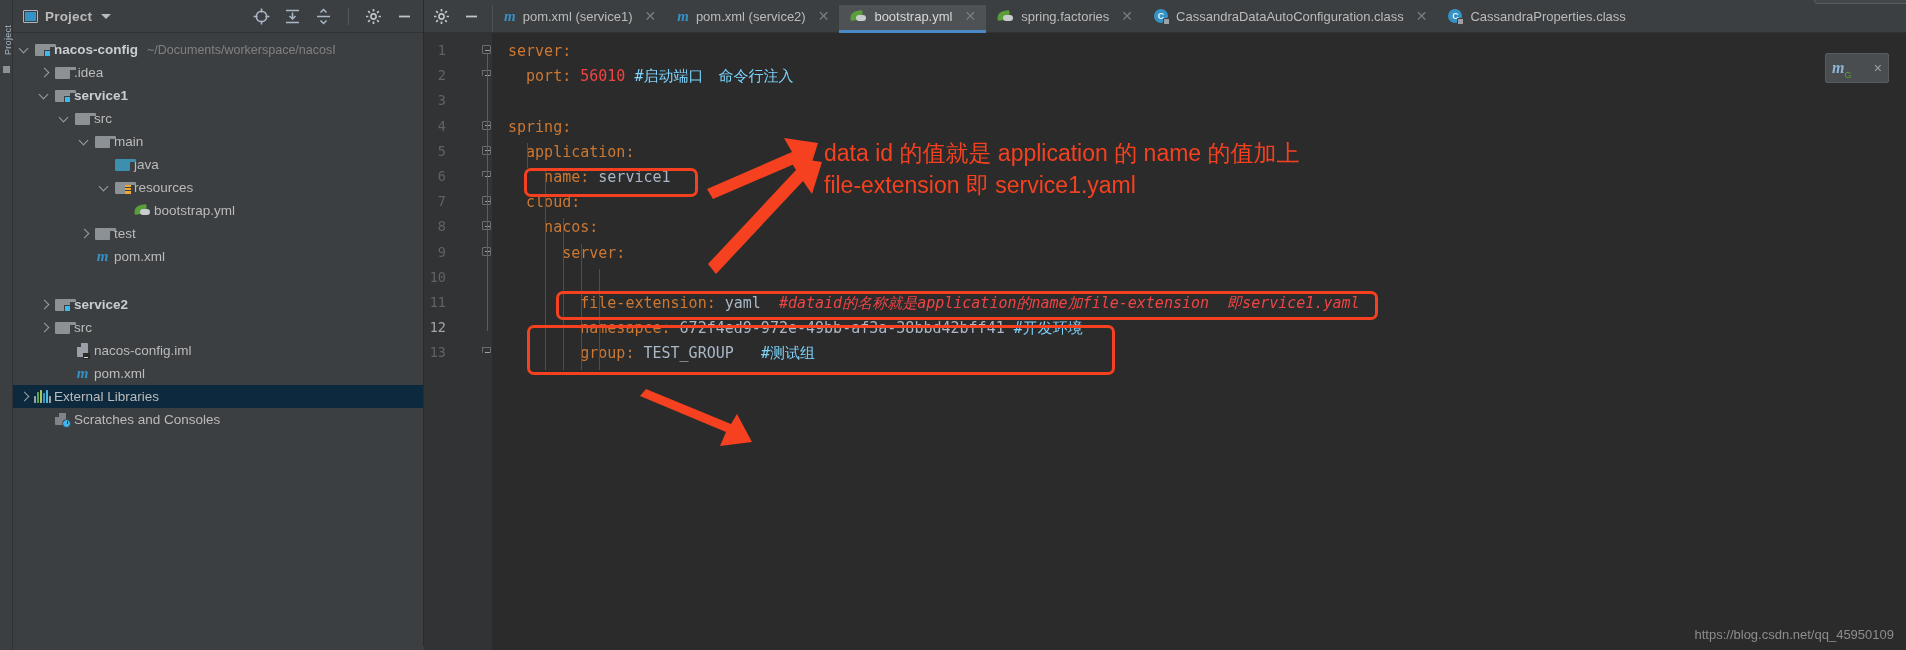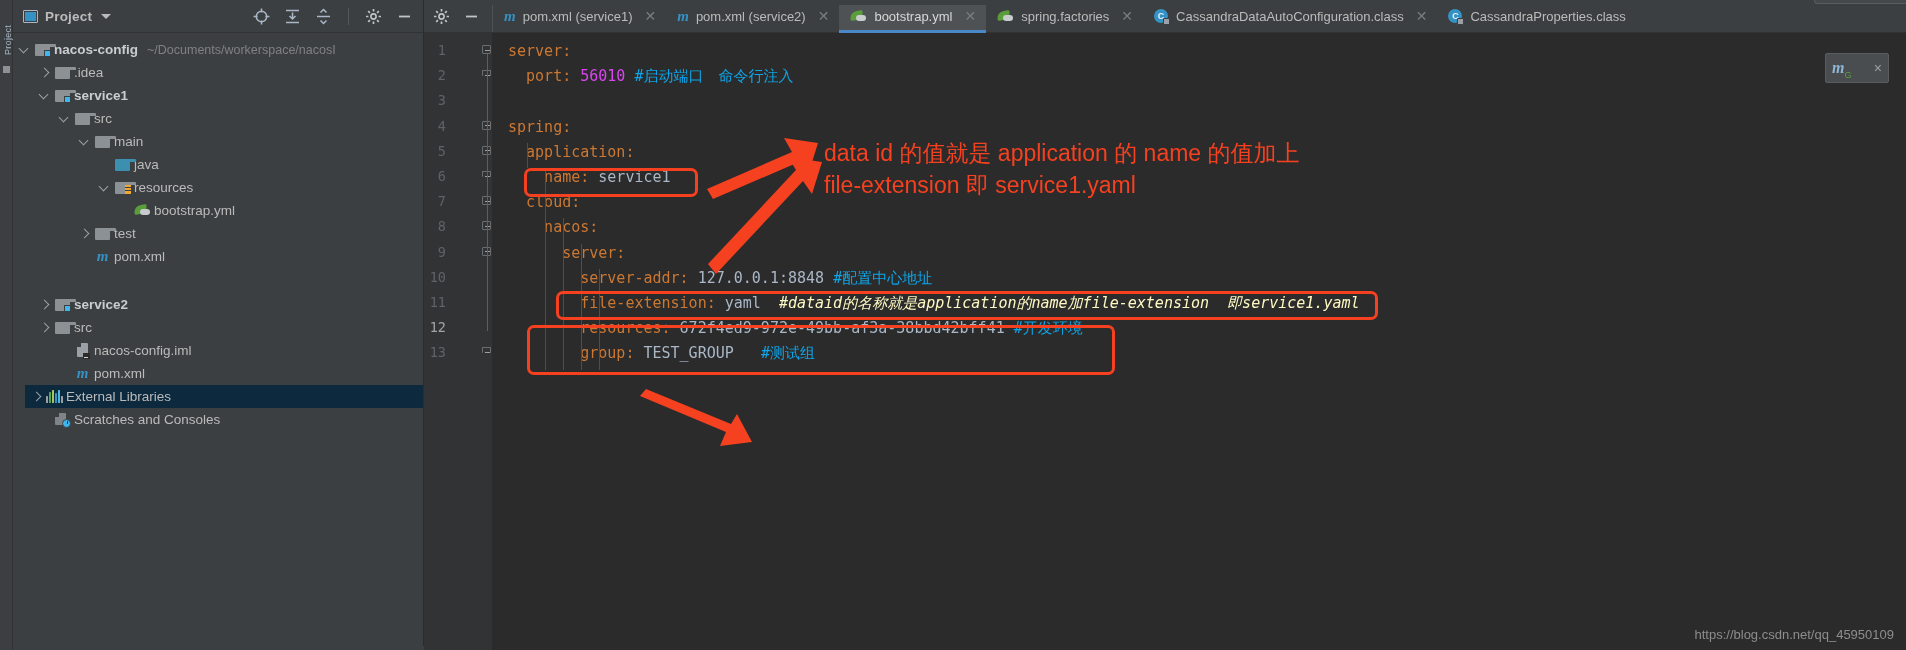--- a/index.html
+++ b/index.html
@@ -51,21 +51,21 @@
   .panel-actions { margin-left: auto; display: flex; align-items: center; gap: 14px; padding-right: 4px; }
   .hdr-icon { width: 17px; height: 17px; display: block; }
   .hdr-sep { width: 1px; height: 17px; background: #555859; margin: 0 2px; }
 
   
   .tree { padding-top: 5px; font-size: 13.5px; color: #bbbbbb; }
   .tree-row {
     height: 23px; display: flex; align-items: center; white-space: nowrap;
     padding-right: 4px;
   }
-  .tree-row.selected { background: #0d293e; margin-left: 12px; }
+  .tree-row.selected { background: #0d293e; }
   .tree-row.selected.focused { background: #0d293e; }
   .arrow-slot { width: 15px; flex: 0 0 15px; display: flex; align-items: center; justify-content: center; }
   .arrow { width: 9px; height: 9px; position: relative; }
   .arrow::before {
     content: ""; position: absolute; left: 1px; top: 0;
     width: 6px; height: 6px; border-right: 1.6px solid #9aa0a6; border-bottom: 1.6px solid #9aa0a6;
     transform: rotate(-45deg); top: 1px;
   }
   .arrow.open::before { transform: rotate(45deg); left: 0px; top: 0px; }
   .icon-slot { width: 21px; flex: 0 0 21px; display: flex; align-items: center; justify-content: center; }
@@ -138,23 +138,23 @@
   .fold .box::after { content:""; position:absolute; left:1.5px; top:3.5px; width:5px; height:1px; background:#9aa0a6; }
   .foldline { position: absolute; left: 62.5px; width: 1px; background: #5c5f61; }
 
   .code { position: absolute; left: 68px; top: 33px; right: 0; bottom: 0; overflow: hidden; }
   .cl {
     position: absolute; left: 0; white-space: pre;
     font: 15px "DejaVu Sans Mono", monospace; letter-spacing: 0;
   }
   .k { color: #cc7832; }      
   .v { color: #a9b7c6; }      
-  .n { color: #d946ef; }      
-  .cm { color: #0ea5e9; }     
-  .cm-i { color: #fef9c3; font-style: italic; }
+  .n { color: #ef4444; }      
+  .cm { color: #7dd3fc; }     
+  .cm-i { color: #ef4444; font-style: italic; }
   .indentline { position: absolute; width: 1px; background: #4b4f51; }
 
   
   .hlbox { position: absolute; border: 3px solid #f5411f; border-radius: 7px; pointer-events: none; }
 
   
   .annot {
     position: absolute; color: #f5411f; font-size: 23px; line-height: 1.38;
     font-family: "Liberation Sans", sans-serif; white-space: pre-line;
   }
@@ -530,23 +530,22 @@
     <div class="code" id="code">
         <div class="cl" style="top: 9px; left: 16px;"><span class="k">server:</span></div>
         <div class="cl" style="top: 34.2px; left: 16px;"><span class="k">  port: </span><span class="n">56010</span><span class="v"> </span><span class="cm">#启动端口　命令行注入</span></div>
         <div class="cl" style="top: 59.4px; left: 16px;"></div>
         <div class="cl" style="top: 84.6px; left: 16px;"><span class="k">spring:</span></div>
         <div class="cl" style="top: 109.8px; left: 16px;"><span class="k">  application:</span></div>
         <div class="cl" style="top: 135px; left: 16px;"><span class="k">    name: </span><span class="v">service1</span></div>
         <div class="cl" style="top: 160.2px; left: 16px;"><span class="k">  cloud:</span></div>
         <div class="cl" style="top: 185.4px; left: 16px;"><span class="k">    nacos:</span></div>
         <div class="cl" style="top: 210.6px; left: 16px;"><span class="k">      server:</span></div>
-        <div class="cl" style="top: 235.8px; left: 16px;"><span class="k">        server-addr: </span><span class="v">127.0.0.1:8848</span><span class="v"> </span><span class="cm">#配置中心地址</span></div>
         <div class="cl" style="top: 261px; left: 16px;"><span class="k">        file-extension: </span><span class="v">yaml</span><span class="v">  </span><span class="cm-i">#dataid的名称就是application的name加file-extension  即service1.yaml</span></div>
-        <div class="cl" style="top: 286.2px; left: 16px;"><span class="k">        resources: </span><span class="v">672f4ed9-972e-49bb-af3a-38bbd42bff41</span><span class="v"> </span><span class="cm">#开发环境</span></div>
+        <div class="cl" style="top: 286.2px; left: 16px;"><span class="k">        namesapce: </span><span class="v">672f4ed9-972e-49bb-af3a-38bbd42bff41</span><span class="v"> </span><span class="cm">#开发环境</span></div>
         <div class="cl" style="top: 311.4px; left: 16px;"><span class="k">        group: </span><span class="v">TEST_GROUP</span><span class="v">   </span><span class="cm">#测试组</span></div>
         <div class="indentline" style="left: 35px; top: 109.8px; height: 25.2px;"></div>
         <div class="indentline" style="left: 53px; top: 135px; height: 201.6px;"></div>
         <div class="indentline" style="left: 71px; top: 185.4px; height: 151.2px;"></div>
         <div class="indentline" style="left: 89px; top: 210.6px; height: 126px;"></div>
         <div class="indentline" style="left: 107px; top: 235.8px; height: 100.8px;"></div>
       </div>
 
     <div class="float-widget">
       <span class="fw-m">

